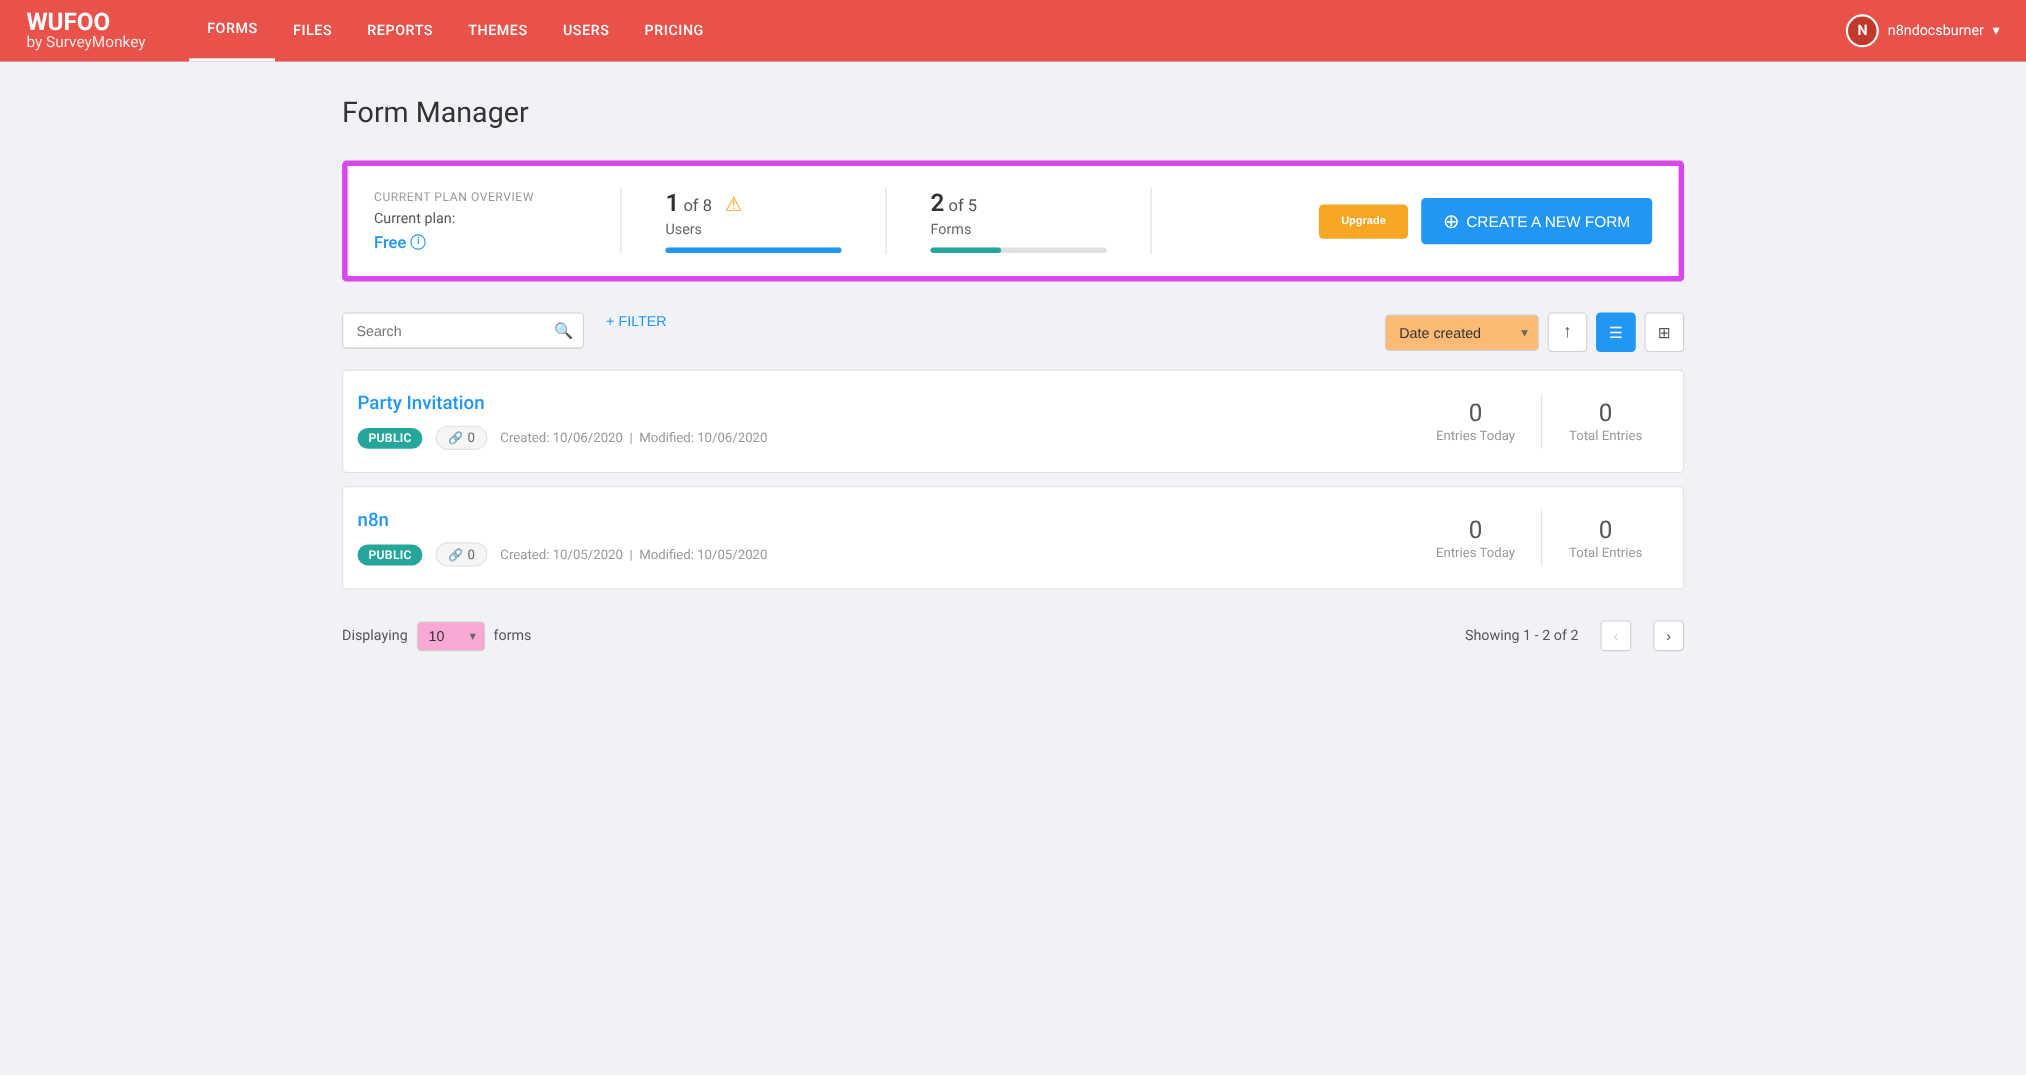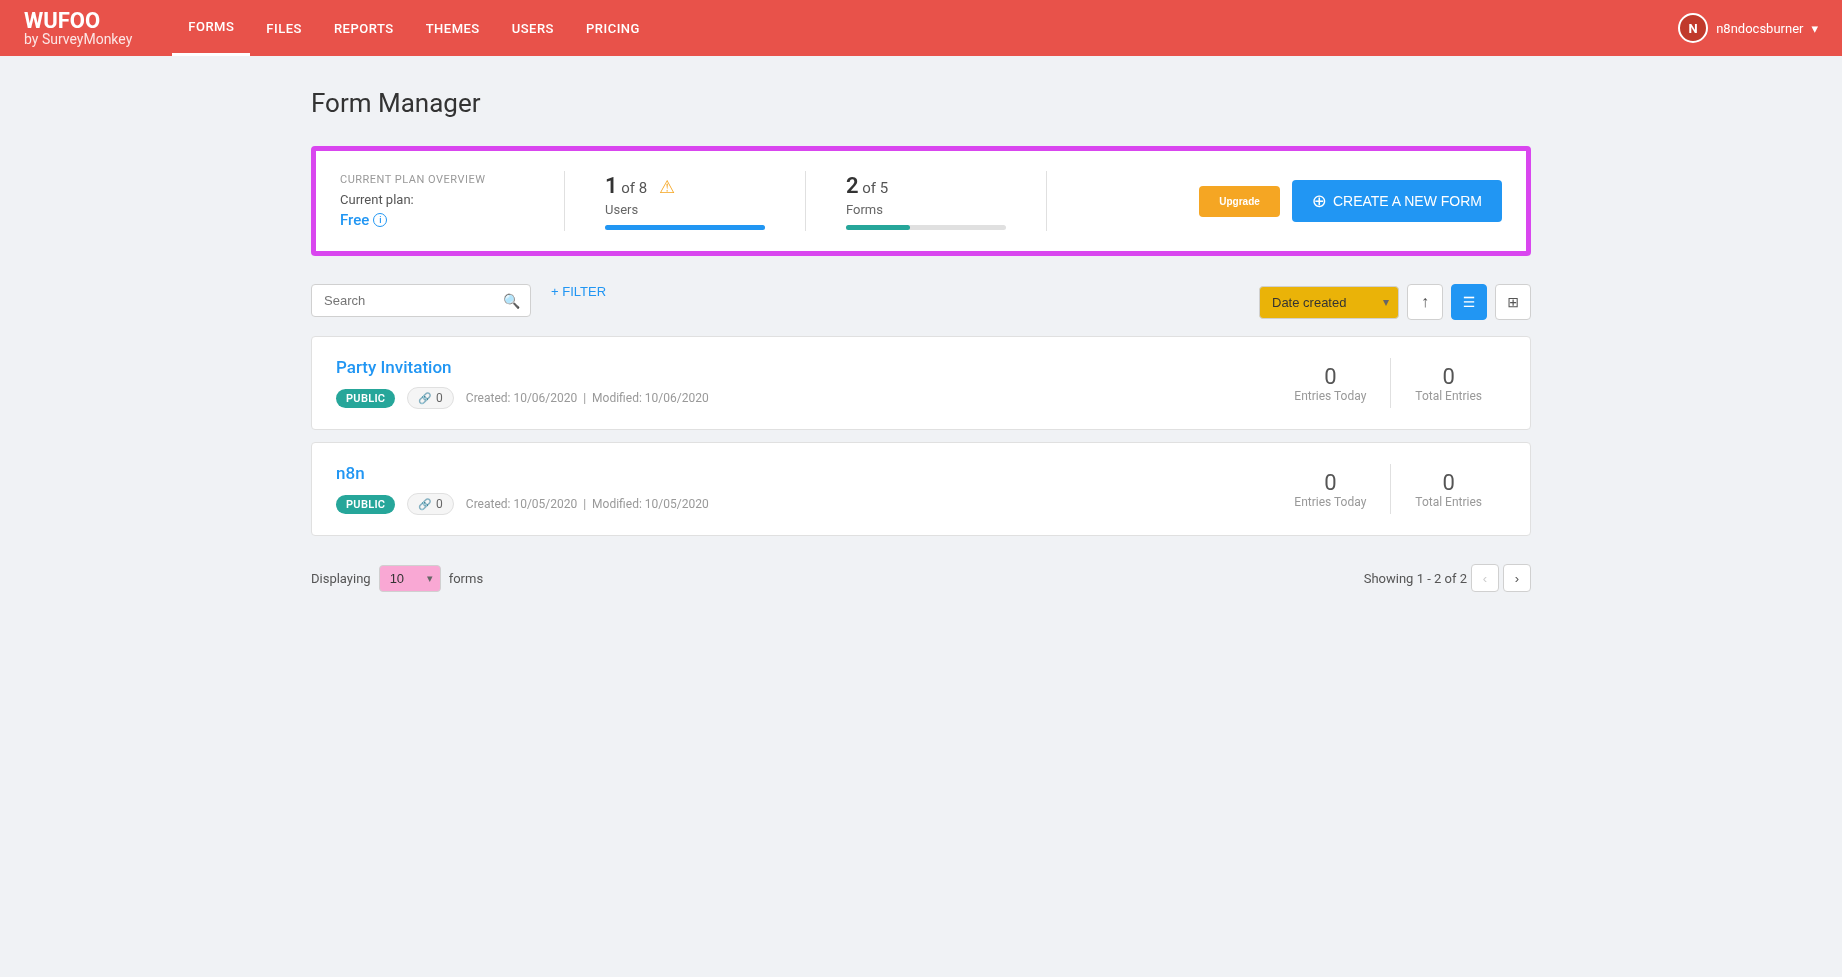--- a/index.html
+++ b/index.html
@@ -41,48 +41,48 @@
     .btn-create-plus { font-size: 18px; }
 
     
     .toolbar { display: flex; align-items: flex-start; gap: 20px; margin-bottom: 16px; }
     .search-box { position: relative; }
     .search-input { width: 220px; padding: 8px 36px 8px 12px; border: 1px solid #d0d0d0; border-radius: 4px; font-size: 13px; background: white; color: #333; outline: none; }
     .search-icon { position: absolute; right: 10px; top: 50%; transform: translateY(-50%); color: #aaa; font-size: 14px; }
     .filter-btn { color: #2196F3; font-size: 13px; font-weight: 500; cursor: pointer; background: none; border: none; display: flex; align-items: center; gap: 4px; }
     .toolbar-right { margin-left: auto; display: flex; align-items: center; gap: 8px; }
     .sort-select-wrap { position: relative; display: flex; align-items: center; }
-    .sort-select { padding: 8px 32px 8px 12px; border: 1px solid #d0d0d0; border-radius: 4px; font-size: 13px; background: #eab308; appearance: none; cursor: pointer; color: #333; outline: none; min-width: 140px; }
+    .sort-select { padding: 8px 32px 8px 12px; border: 1px solid #d0d0d0; border-radius: 4px; font-size: 13px; background: #fdba74; appearance: none; cursor: pointer; color: #333; outline: none; min-width: 140px; }
     .sort-chevron { position: absolute; right: 10px; top: 50%; transform: translateY(-50%); color: #666; pointer-events: none; font-size: 12px; }
     .sort-order-btn { width: 36px; height: 36px; border: 1px solid #d0d0d0; background: white; border-radius: 4px; cursor: pointer; display: flex; align-items: center; justify-content: center; font-size: 16px; color: #555; }
     .view-btn { width: 36px; height: 36px; border: 1px solid #d0d0d0; background: white; border-radius: 4px; cursor: pointer; display: flex; align-items: center; justify-content: center; font-size: 14px; color: #555; }
     .view-btn.active { background: #2196F3; color: white; border-color: #2196F3; }
 
     
-    .form-card { background: white; border: 1px solid #e0e0e0; border-radius: 4px; padding: 20px 24px; margin-bottom: 12px; display: flex; align-items: center; }
+    .form-card { background: white; border: 1px solid #e0e0e0; border-radius: 4px; padding: 20px 13px; margin-bottom: 12px; display: flex; align-items: center; }
     .form-card-main { flex: 1; }
     .form-card-title { color: #2196F3; font-size: 17px; font-weight: 500; margin-bottom: 10px; cursor: pointer; }
     .form-card-meta { display: flex; align-items: center; gap: 12px; }
     .badge-public { background: #26a69a; color: white; font-size: 11px; font-weight: 600; padding: 3px 10px; border-radius: 20px; letter-spacing: 0.3px; }
     .badge-count { display: flex; align-items: center; gap: 4px; background: #f5f5f5; border: 1px solid #e0e0e0; border-radius: 20px; padding: 3px 10px; font-size: 12px; color: #666; }
     .badge-count-icon { font-size: 11px; color: #999; }
     .form-dates { font-size: 12px; color: #999; }
     .form-stats { display: flex; align-items: center; }
     .form-stat { text-align: center; padding: 0 24px; }
     .form-stat-value { font-size: 22px; color: #555; font-weight: 400; }
     .form-stat-label { font-size: 12px; color: #999; }
     .form-stat-divider { width: 1px; background: #e0e0e0; height: 50px; }
 
     
     .list-footer { display: flex; align-items: center; justify-content: space-between; padding: 16px 0; }
     .displaying { display: flex; align-items: center; gap: 8px; font-size: 13px; color: #555; }
     .per-page-select-wrap { position: relative; display: inline-flex; align-items: center; }
     .per-page-select { padding: 5px 28px 5px 10px; border: 1px solid #d0d0d0; border-radius: 4px; font-size: 13px; background: #f9a8d4; appearance: none; cursor: pointer; color: #333; outline: none; }
     .per-page-chevron { position: absolute; right: 8px; top: 50%; transform: translateY(-50%); color: #666; pointer-events: none; font-size: 11px; }
-    .pagination { display: flex; align-items: center; gap: 4px; font-size: 13px; color: #555; justify-content: flex-end; }
+    .pagination { display: flex; align-items: center; gap: 20px; font-size: 13px; color: #555; justify-content: flex-end; }
     .page-nav-btn { width: 28px; height: 28px; border: 1px solid #d0d0d0; background: white; border-radius: 4px; cursor: pointer; display: flex; align-items: center; justify-content: center; color: #555; font-size: 13px; }
     .page-nav-btn:disabled { color: #ccc; cursor: default; }
   </style>
 </head>
 <body>
 
 <nav class="nav">
   <div class="nav-logo">
     <span>WUFOO</span>
     <span class="nav-logo-sub">by SurveyMonkey</span>

